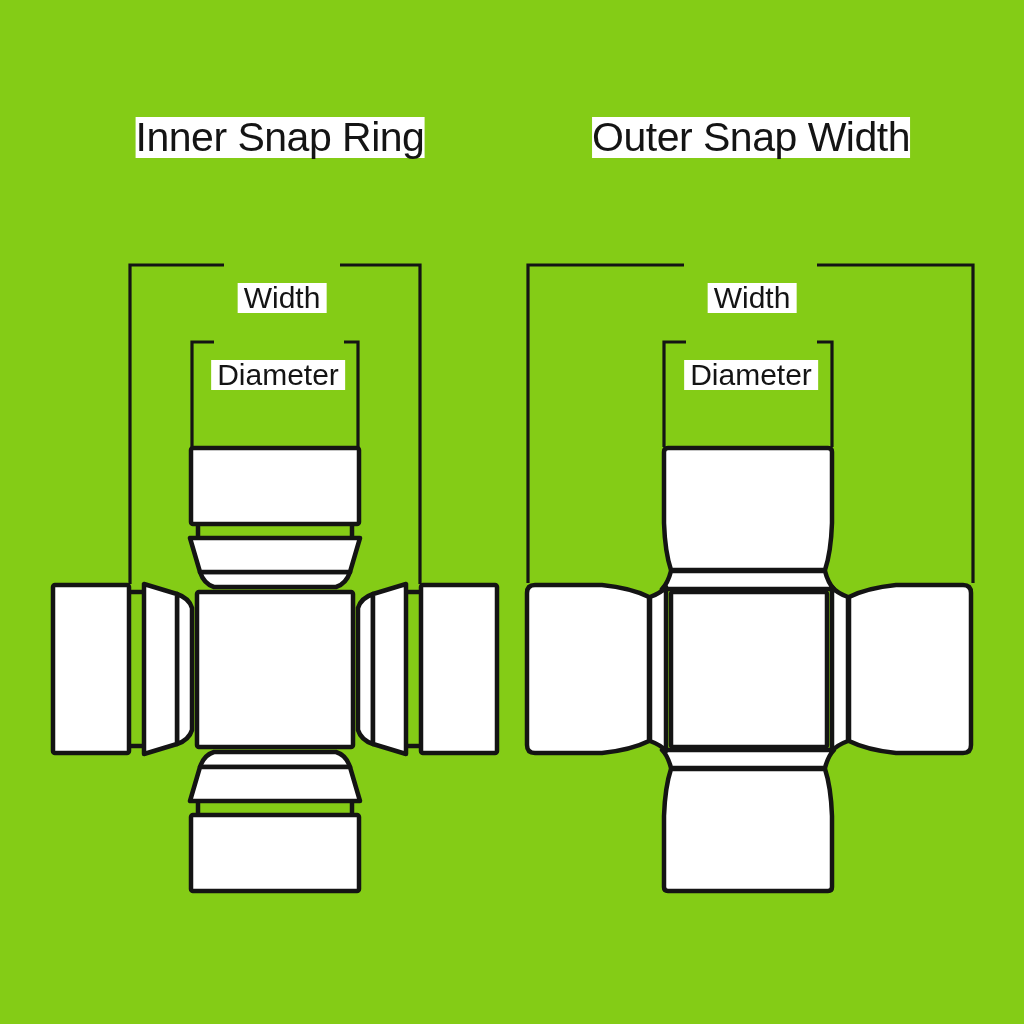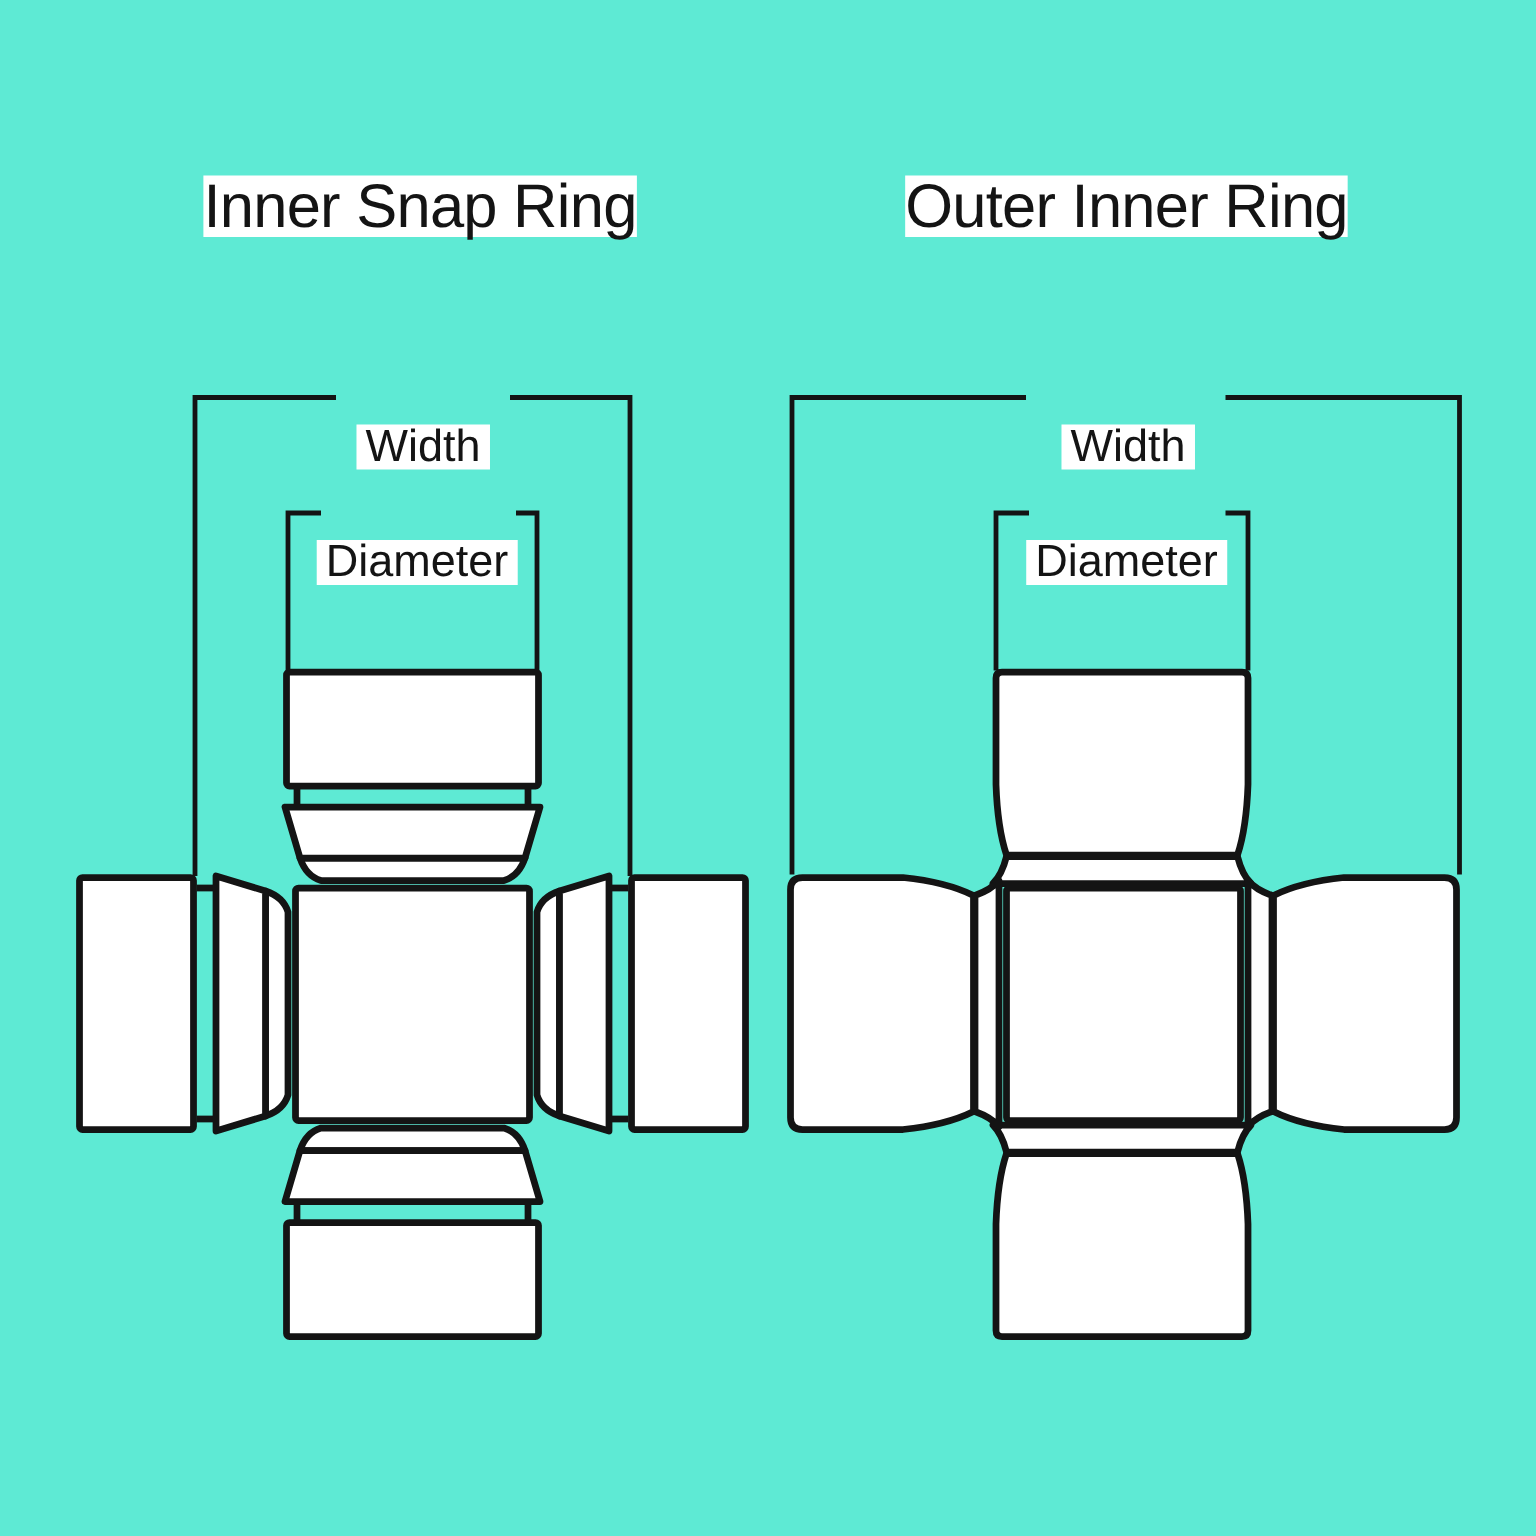--- a/index.html
+++ b/index.html
@@ -4,21 +4,21 @@
 <style>
   html, body {
     margin: 0;
     padding: 0;
     background: #ffffff;
   }
   #canvas {
     position: relative;
     width: 1024px;
     height: 1024px;
-    background: #5eead4;
+    background: #84cc16;
     overflow: hidden;
     font-family: "Liberation Sans", "DejaVu Sans", sans-serif;
   }
   #lineart {
     position: absolute;
     left: 0;
     top: 0;
   }
   .label {
     position: absolute;
@@ -102,21 +102,21 @@
     </g>
 
     <g stroke="#141414" stroke-width="3.2" fill="none" stroke-linejoin="miter">
       <path d="M 528,583 L 528,265 L 684,265 M 817,265 L 973,265 L 973,583"></path>
       <path d="M 664,447 L 664,342 L 686,342 M 817,342 L 832,342 L 832,447"></path>
     </g>
   </svg>
 
   <div class="label fig-title" style="left:280px; top:117px;">Inner Snap Ring</div>
 
-  <div class="label fig-title" style="left:751px; top:117px;">Outer Inner Ring</div>
+  <div class="label fig-title" style="left:751px; top:117px;">Outer Snap Width</div>
 
   <div class="label dim-label" style="left:282px; top:245px;">Width</div>
 
   <div class="label dim-label" style="left:278px; top:322px;">Diameter</div>
 
   <div class="label dim-label" style="left:752px; top:245px;">Width</div>
 
   <div class="label dim-label" style="left:751px; top:322px;">Diameter</div>
 
 </div>

